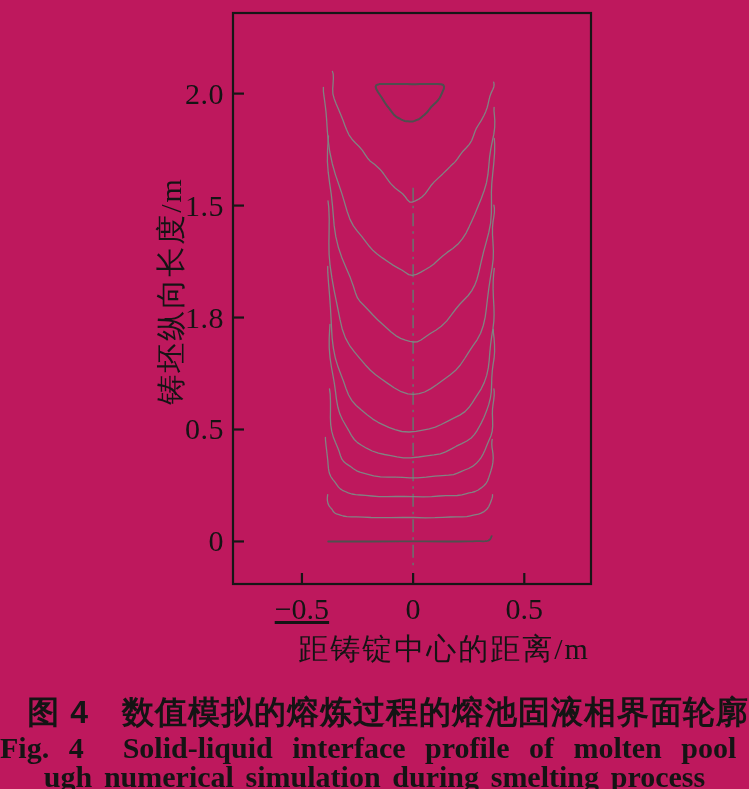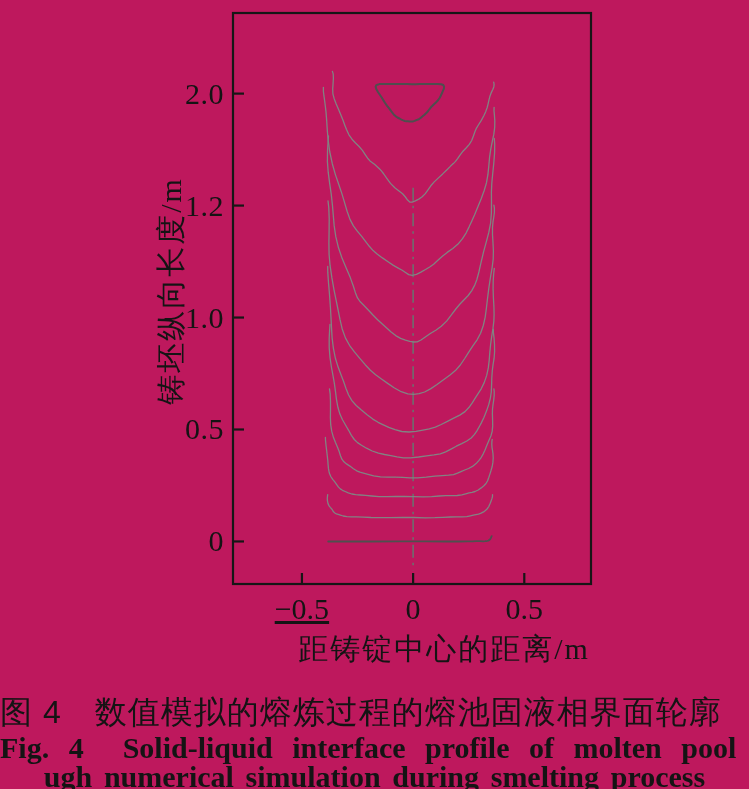--- a/index.html
+++ b/index.html
@@ -20,23 +20,23 @@
     position:absolute;left:171px;top:291px;
     transform:translate(-50%,-50%) rotate(-90deg);
     font-size:30px;white-space:nowrap;letter-spacing:2px;
   }
   .xlabel{
     position:absolute;left:428px;top:649px;
     transform:translate(-50%,-50%);
     font-size:30px;white-space:nowrap;letter-spacing:2px;margin-left:16px;
   }
   .cap-zh{
-    position:absolute;top:693px;left:0;width:749px;text-align:left;
+    position:absolute;top:693px;left:0;width:749px;text-align:right;
     font-family:"Liberation Sans","DejaVu Sans",sans-serif;
-    font-weight:normal;font-size:32px;line-height:38px;white-space:pre;letter-spacing:1px;
+    font-weight:bold;font-size:32px;line-height:38px;white-space:pre;letter-spacing:1px;
   }
   .cap-en1{
     position:absolute;top:731px;left:0;width:749px;text-align:center;
     font-weight:bold;font-size:30px;line-height:34px;white-space:pre;word-spacing:0.40em;
   }
   .cap-en2{
     position:absolute;top:760px;left:0;width:749px;text-align:center;
     font-weight:bold;font-size:30px;line-height:34px;white-space:pre;word-spacing:0.14em;
   }
 </style>
@@ -63,22 +63,22 @@
       <line x1="234" x2="244" y1="429.49411764705883" y2="429.49411764705883" stroke="#161616" stroke-width="2.2"></line>
       <line x1="234" x2="244" y1="317.5333333333333" y2="317.5333333333333" stroke="#161616" stroke-width="2.2"></line>
       <line x1="234" x2="244" y1="205.57254901960783" y2="205.57254901960783" stroke="#161616" stroke-width="2.2"></line>
       <line x1="234" x2="244" y1="93.61176470588234" y2="93.61176470588234" stroke="#161616" stroke-width="2.2"></line>
       <line x1="301.93167701863354" x2="301.93167701863354" y1="583" y2="573" stroke="#161616" stroke-width="2.2"></line>
       <line x1="413.11180124223597" x2="413.11180124223597" y1="583" y2="573" stroke="#161616" stroke-width="2.2"></line>
       <line x1="524.2919254658385" x2="524.2919254658385" y1="583" y2="573" stroke="#161616" stroke-width="2.2"></line>
     </svg>
 
   <div class="ytick" style="top: 74.6118px;">2.0</div>
-  <div class="ytick" style="top: 186.573px;">1.2</div>
-  <div class="ytick" style="top: 298.533px;">1.0</div>
+  <div class="ytick" style="top: 186.573px;">1.5</div>
+  <div class="ytick" style="top: 298.533px;">1.8</div>
   <div class="ytick" style="top: 410.494px;">0.5</div>
   <div class="ytick" style="top: 522.455px;">0</div>
 
   <div class="xtick" style="left: 246.932px; text-decoration: underline;">−0.5</div>
   <div class="xtick" style="left: 358.112px;">0</div>
   <div class="xtick" style="left: 469.292px;">0.5</div>
 
   <div class="ylabel">铸坯纵向长度/m</div>
   <div class="xlabel">距铸锭中心的距离/m</div>
 

